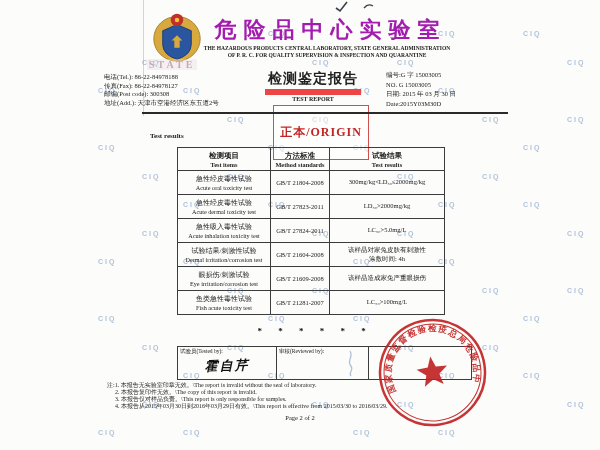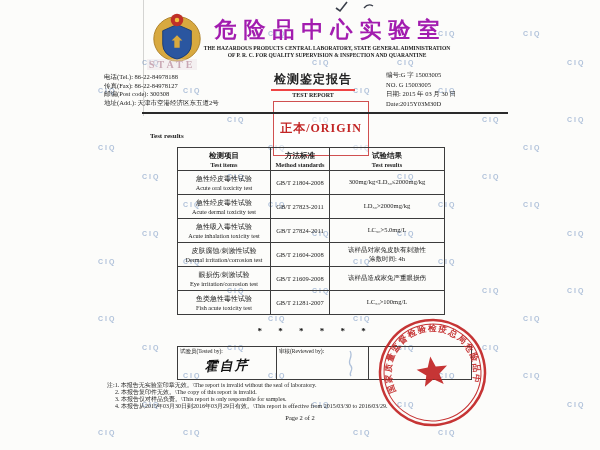--- a/index.html
+++ b/index.html
@@ -20,21 +20,21 @@
   .scan-edge{left:143px;top:0;width:1px;height:116px;background:rgba(120,120,120,.3);}
   
   .hdr-text{left:196px;top:13px;width:262px;text-align:center;}
   .authority{font-size:12px;font-weight:bold;letter-spacing:.5px;color:#111;}
   .labname{font-size:22px;font-weight:bold;letter-spacing:7px;margin-top:2px;color:#a21caf;text-indent:7px;}
   .en-line{font-size:5.5px;font-weight:bold;line-height:6.8px;color:#222;}
   .hpcl{left:147px;top:59px;font-size:10px;font-weight:bold;letter-spacing:3px;color:#c9a8b4;background:rgba(232,222,228,.4);padding:0 2px;}
   
   .contact{left:104px;top:73px;font-size:6.5px;line-height:8.6px;color:#1d1d1d;}
   .titleblock{left:248px;top:69px;width:130px;text-align:center;}
-  .rpt-title{display:inline-block;font-size:12px;font-weight:bold;letter-spacing:1px;border-bottom:2px solid #ef4444;padding:0 3px 1px;}
+  .rpt-title{display:inline-block;font-size:14px;font-weight:bold;letter-spacing:1px;border-bottom:6px solid #ef4444;padding:0 3px 1px;}
   .rpt-en{font-size:6px;font-weight:bold;margin-top:1px;}
   .origin-badge{display:inline-block;margin-top:3px;border:1px solid #d05050;color:#c22525;font-size:12px;font-weight:bold;padding:18px 6px;letter-spacing:1px;background:rgba(255,255,255,.5);margin-left:16px;}
   .meta{left:386px;top:70px;font-size:6.5px;line-height:9.6px;color:#1d1d1d;}
   .divider{left:142px;top:112px;width:366px;height:2px;background:#2a2a2a;}
   
   .section{left:150px;top:131px;text-align:center;}
   .section-cn{font-size:12px;font-weight:bold;letter-spacing:3px;}
   .section-en{font-size:7px;font-weight:bold;margin-top:1px;}
   
   table{border-collapse:collapse;}
@@ -217,21 +217,21 @@
     <tr>
       <td>
             <div class="cell-cn">急性吸入毒性试验</div>
             <div class="cell-en">Acute inhalation toxicity test</div>
           </td>
       <td class="cell-method">GB/T 27824-2011</td>
       <td class="cell-result">LC₅₀&gt;5.0mg/L</td>
     </tr>
     <tr>
       <td>
-            <div class="cell-cn">皮肤腐蚀/刺激性试验</div>
+            <div class="cell-cn">试验结果/刺激性试验</div>
             <div class="cell-en">Dermal irritation/corrosion test</div>
           </td>
       <td class="cell-method">GB/T 21604-2008</td>
       <td class="cell-result">该样品对家兔皮肤有刺激性
 涂敷时间:  4h</td>
     </tr>
     <tr>
       <td>
             <div class="cell-cn">眼损伤/刺激试验</div>
             <div class="cell-en">Eye irritation/corrosion test</div>

